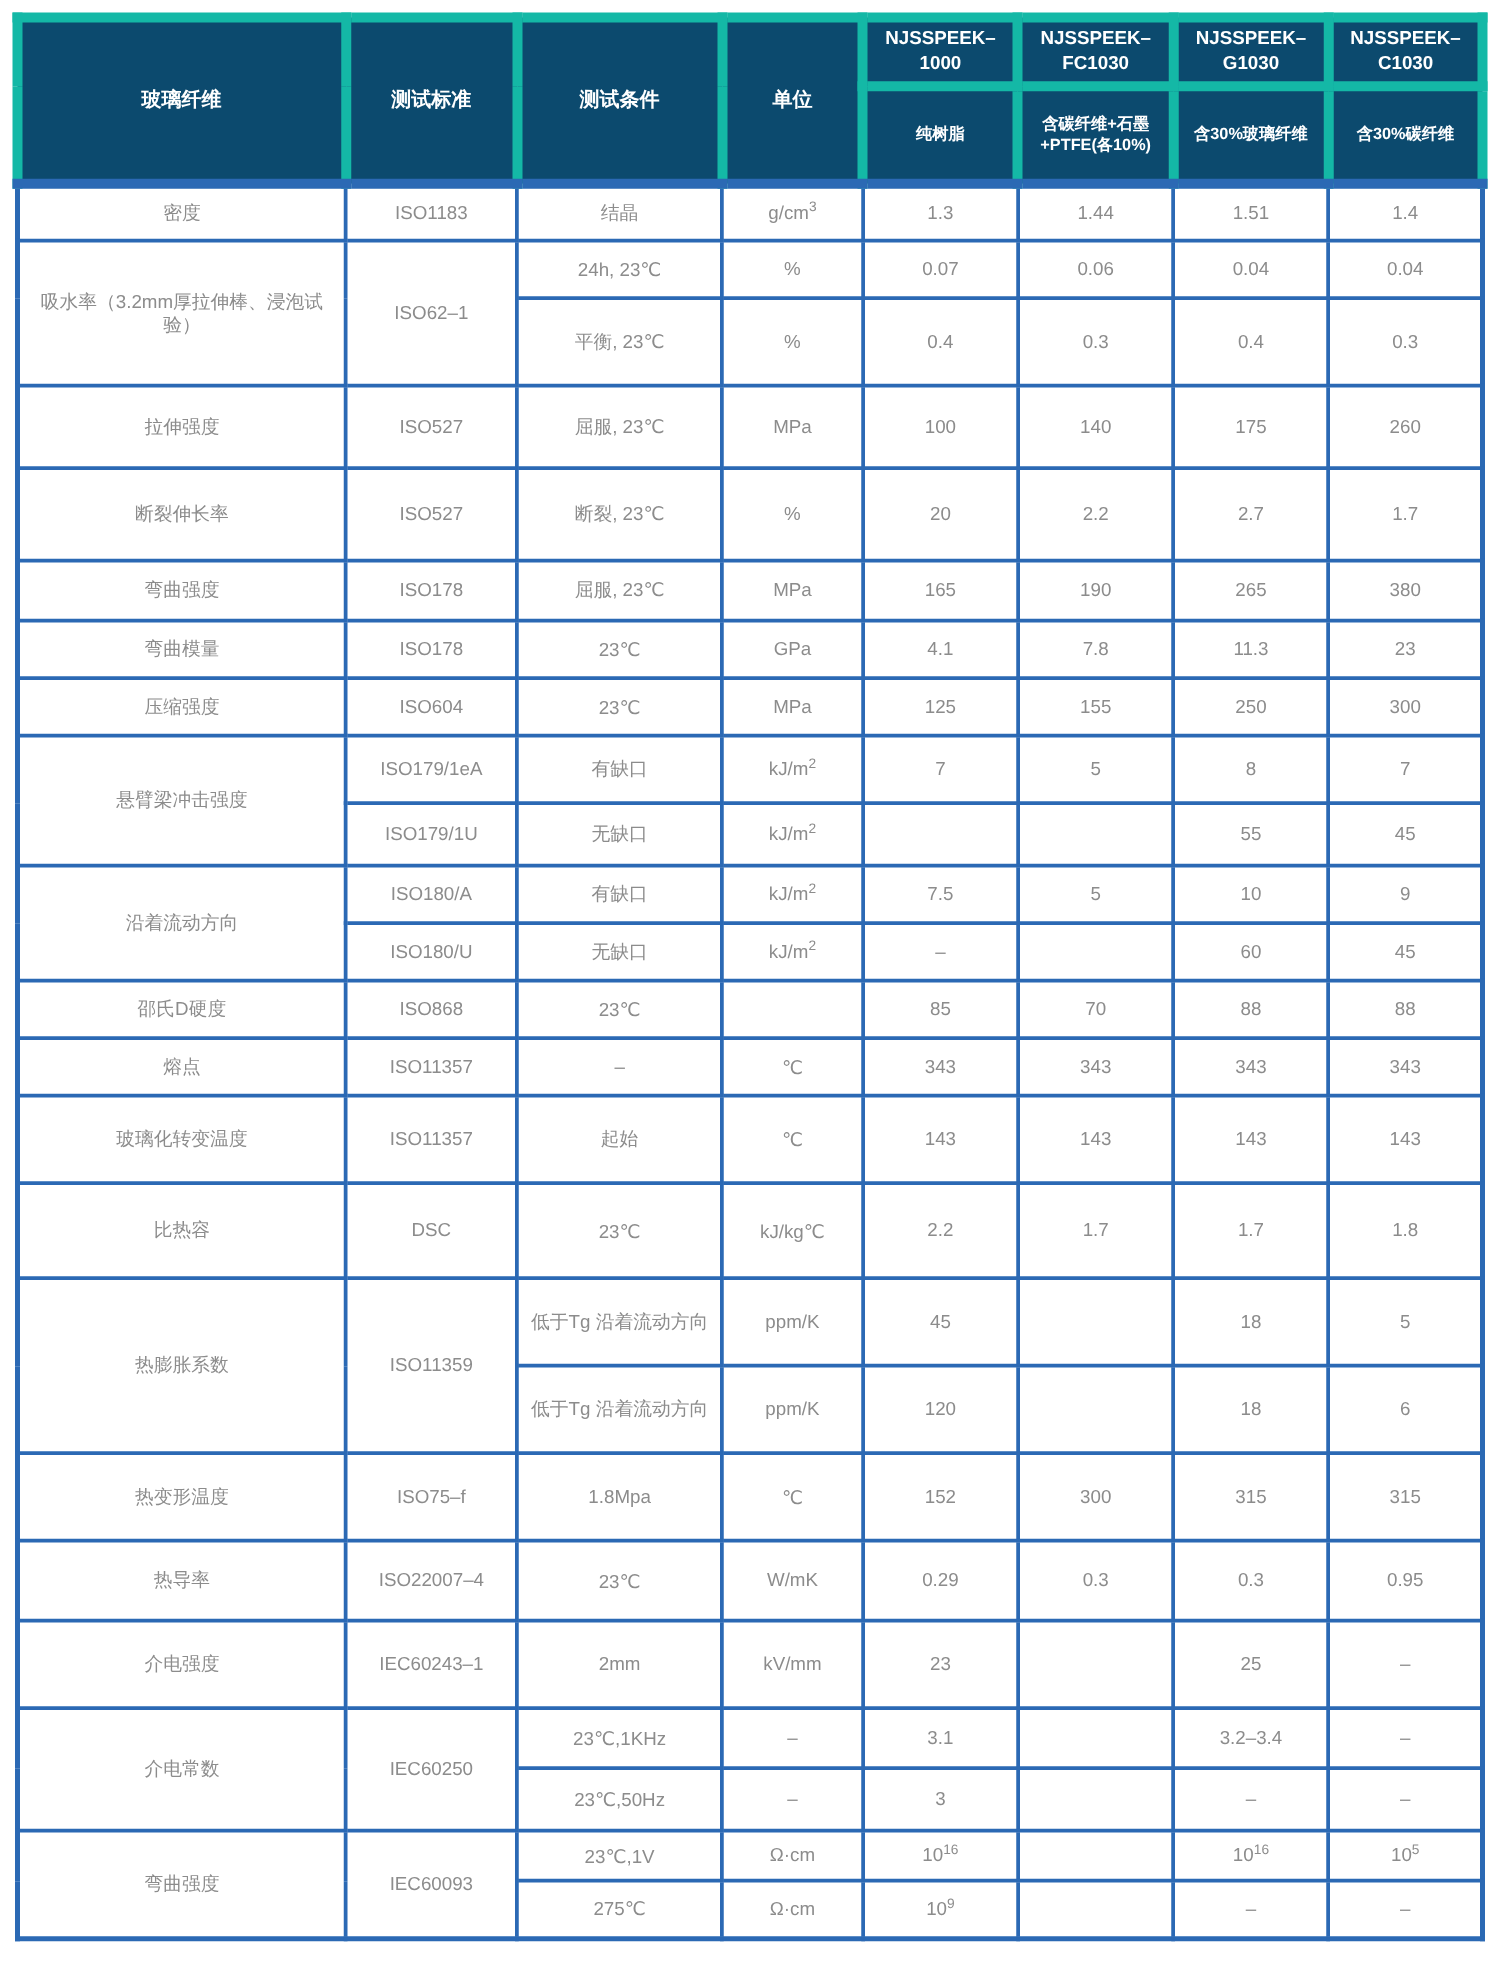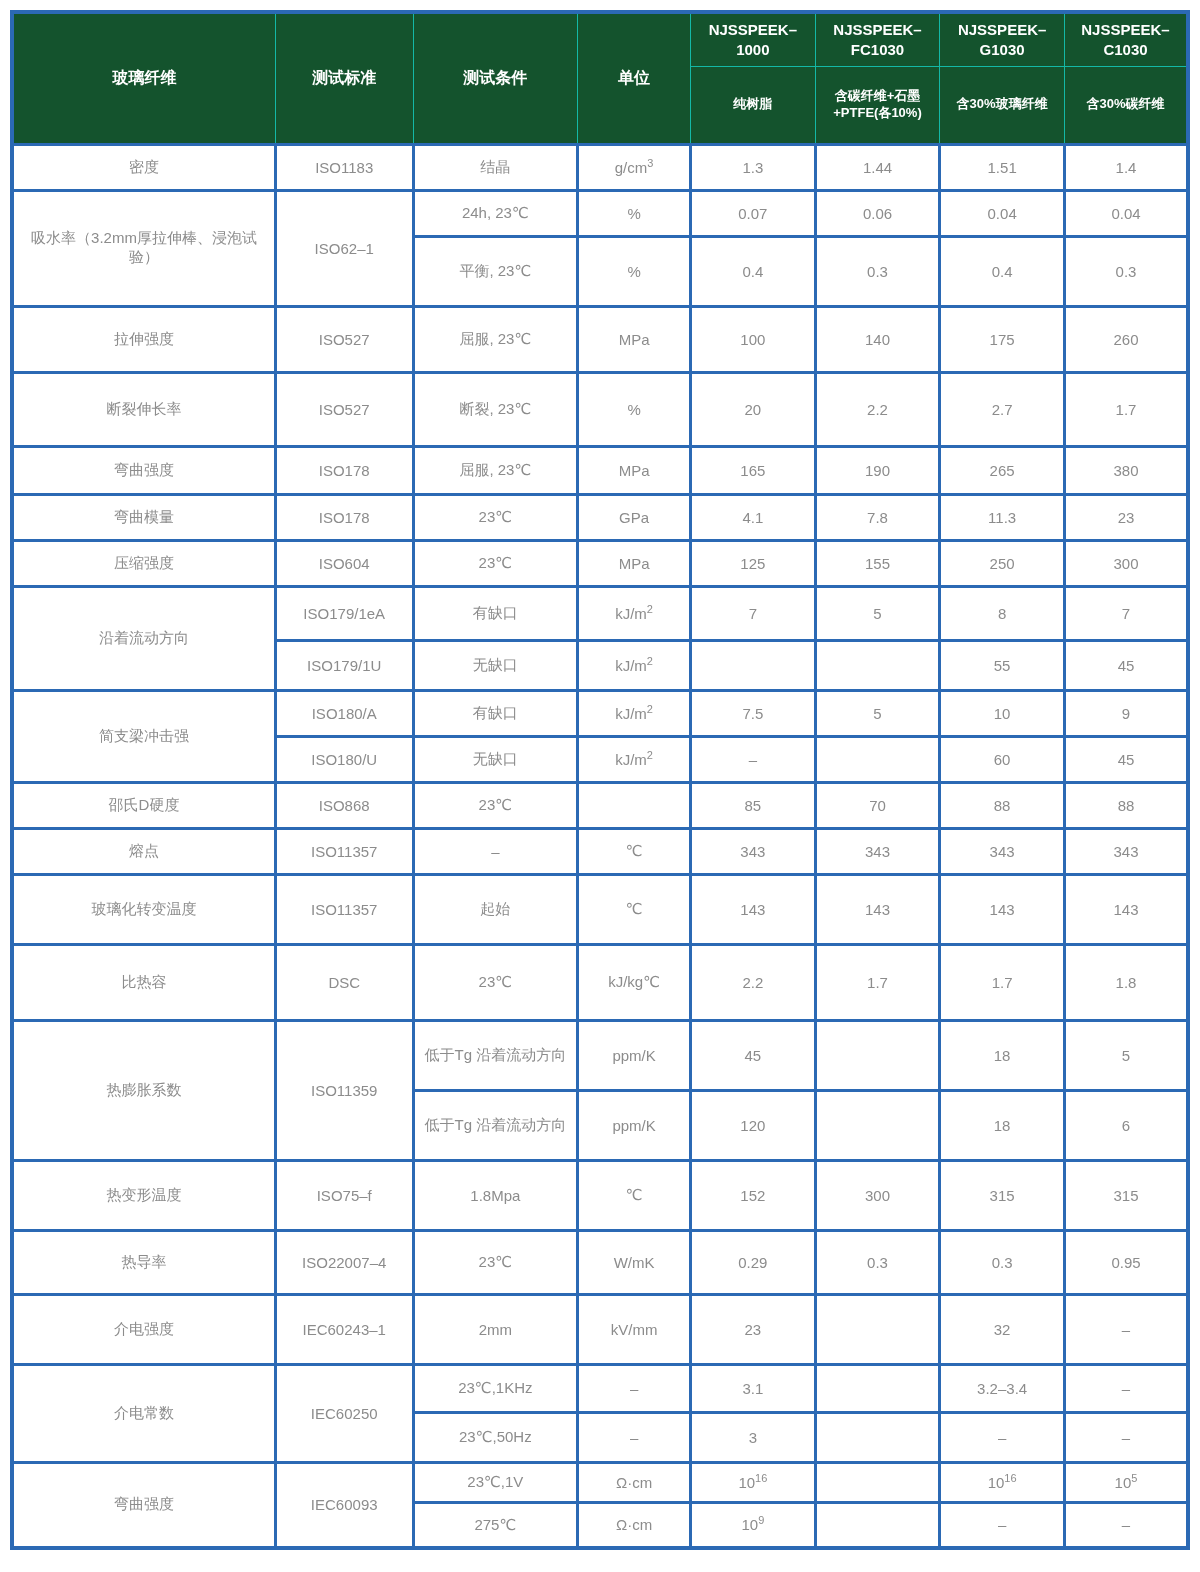--- a/index.html
+++ b/index.html
@@ -16,24 +16,24 @@
   }
   td, th { vertical-align: middle; text-align: center; overflow-wrap: anywhere; }
   td {
     border: 3px solid #2b69b4;
     color: #8c8c8c;
     font-size: 15px;
     padding: 3px 8px;
     background: #ffffff;
   }
   th {
-    background: #14532d;
+    background: #0c4a6e;
     color: #ffffff;
     font-weight: bold;
-    border: 1px solid #14b8a6;
+    border: 8px solid #14b8a6;
     font-size: 16px;
     padding: 3px 6px;
   }
   th.hdr-bot { border-bottom-color: #2b69b4; }
   th.p-name { font-size: 15px; line-height: 1.35; }
   th.p-desc { font-size: 13px; line-height: 1.3; }
   sup { font-size: 11px; line-height: 0; }
   tr.h40 { height: 40px; } tr.h46 { height: 46px; } tr.h48 { height: 48px; }
   tr.h50 { height: 50px; } tr.h54 { height: 54px; } tr.h64 { height: 64px; }
   tr.h66 { height: 66px; } tr.h70 { height: 70px; } tr.h74 { height: 74px; margin-top: 40px; }
@@ -145,40 +145,40 @@
       <td>压缩强度</td>
       <td>ISO604</td>
       <td>23℃</td>
       <td>MPa</td>
       <td>125</td>
       <td>155</td>
       <td>250</td>
       <td>300</td>
     </tr>
     <tr class="h54">
-      <td rowspan="2">沿着流动方向</td>
+      <td rowspan="2">悬臂梁冲击强度</td>
       <td>ISO179/1eA</td>
       <td>有缺口</td>
       <td>kJ/m<sup>2</sup></td>
       <td>7</td>
       <td>5</td>
       <td>8</td>
       <td>7</td>
     </tr>
     <tr class="h50">
       <td>ISO179/1U</td>
       <td>无缺口</td>
       <td>kJ/m<sup>2</sup></td>
       <td></td>
       <td></td>
       <td>55</td>
       <td>45</td>
     </tr>
     <tr class="h46">
-      <td rowspan="2">简支梁冲击强</td>
+      <td rowspan="2">沿着流动方向</td>
       <td>ISO180/A</td>
       <td>有缺口</td>
       <td>kJ/m<sup>2</sup></td>
       <td>7.5</td>
       <td>5</td>
       <td>10</td>
       <td>9</td>
     </tr>
     <tr class="h46">
       <td>ISO180/U</td>
@@ -267,21 +267,21 @@
       <td>0.3</td>
       <td>0.95</td>
     </tr>
     <tr class="h70">
       <td>介电强度</td>
       <td>IEC60243–1</td>
       <td>2mm</td>
       <td>kV/mm</td>
       <td>23</td>
       <td></td>
-      <td>32</td>
+      <td>25</td>
       <td>–</td>
     </tr>
     <tr class="h48">
       <td rowspan="2">介电常数</td>
       <td rowspan="2">IEC60250</td>
       <td>23℃,1KHz</td>
       <td>–</td>
       <td>3.1</td>
       <td></td>
       <td>3.2–3.4</td>

